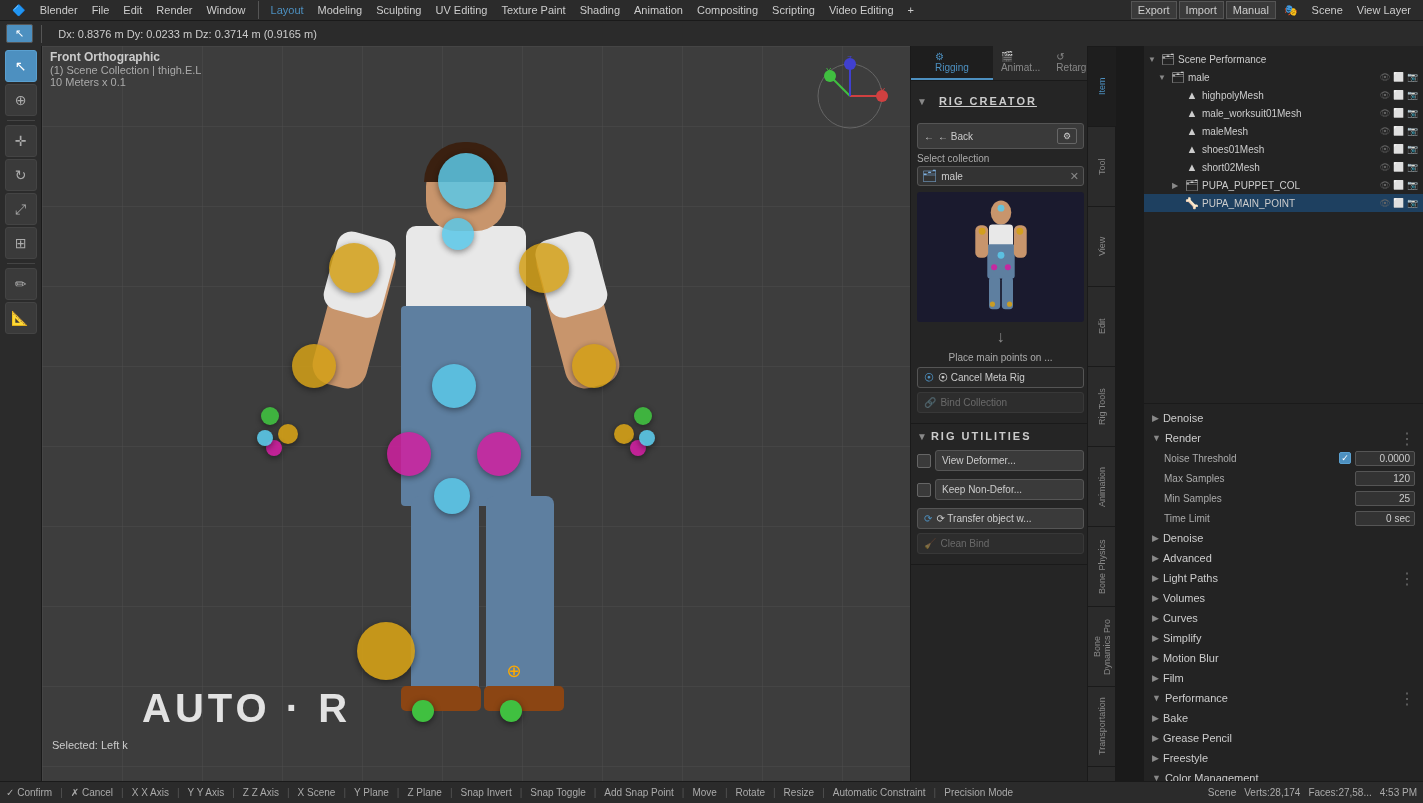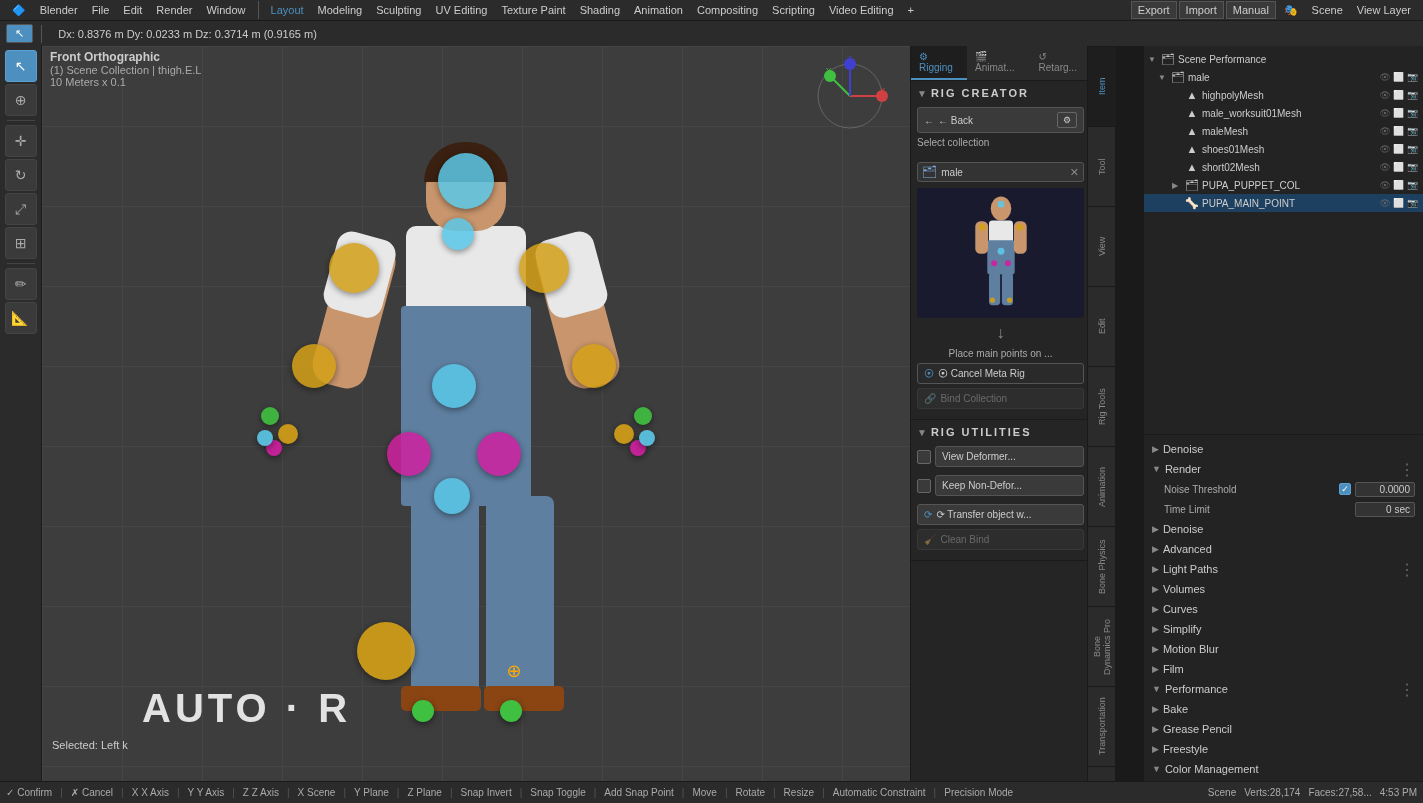--- a/index.html
+++ b/index.html
@@ -609,38 +609,38 @@
   </div>
 
   <div id="auto-overlay">AUTO · R</div>
 
   <div id="selected-text">Selected: Left k</div>
 </div>
 
 <div id="rig-creator-container">
 
   <div style="display:flex; background:#2b2b2b; border-bottom:1px solid #1a1a1a;">
-    <div style="padding:5px 8px; font-size:10px; color:#4d90c0; background:#1e1e1e; border-bottom:2px solid #4d90c0; cursor:pointer;">⚙ Rigging</div>
+    <div style="padding:5px 24px; font-size:10px; color:#4d90c0; background:#1e1e1e; border-bottom:2px solid #4d90c0; cursor:pointer;">⚙ Rigging</div>
     <div style="padding:5px 8px; font-size:10px; color:#888; cursor:pointer;">🎬 Animat...</div>
     <div style="padding:5px 8px; font-size:10px; color:#888; cursor:pointer;">↺ Retarg...</div>
   </div>
 
   <div class="rig-section">
     <div style="display:flex; align-items:center; margin-bottom:8px;">
       <span style="font-size:10px; color:#888; margin-right:4px;">▼</span>
-      <div class="rig-section-title" style="text-align:left; margin:0;">RIG CREATOR</div>
+      <div class="rig-section-title" style="text-align:left; margin:8px;text-decoration:underline;">RIG CREATOR</div>
     </div>
 
     <div class="rig-btn">
       <span>←</span>
       <span>← Back</span>
       <span style="margin-left:auto; width:20px; height:16px; background:#3a3a3a; border:1px solid #666; border-radius:2px; font-size:9px; display:flex; align-items:center; justify-content:center;">⚙</span>
     </div>
 
-    <div style="font-size:10px; color:#aaa; margin-bottom:14px;">Select collection</div>
+    <div style="font-size:10px; color:#aaa; margin-bottom:2px;">Select collection</div>
 
     <div class="collection-row">
       <span class="collection-icon">🗂</span>
       <span class="collection-name">male</span>
       <span class="collection-x">✕</span>
     </div>
 
     <div class="char-preview">
       <svg class="preview-svg" viewBox="0 0 80 140" fill="none" xmlns="http://www.w3.org/2000/svg">
 
@@ -858,20 +858,28 @@
       <span class="prop-arrow">▼</span>
       <span class="prop-section-name">Render</span>
       <span class="prop-section-dots">⋮</span>
     </div>
     <div class="prop-row">
       <span class="prop-label">Noise Threshold</span>
       <div class="prop-checkbox">✓</div>
       <span class="prop-value">0.0000</span>
     </div>
     <div class="prop-row">
+      <span class="prop-label">Max Samples</span>
+      <span class="prop-value">120</span>
+    </div>
+    <div class="prop-row">
+      <span class="prop-label">Min Samples</span>
+      <span class="prop-value">25</span>
+    </div>
+    <div class="prop-row">
       <span class="prop-label">Time Limit</span>
       <span class="prop-value">0 sec</span>
     </div>
 
     <div class="prop-section-header">
       <span class="prop-arrow">▶</span>
       <span class="prop-section-name">Denoise</span>
     </div>
 
     <div class="prop-section-header">

